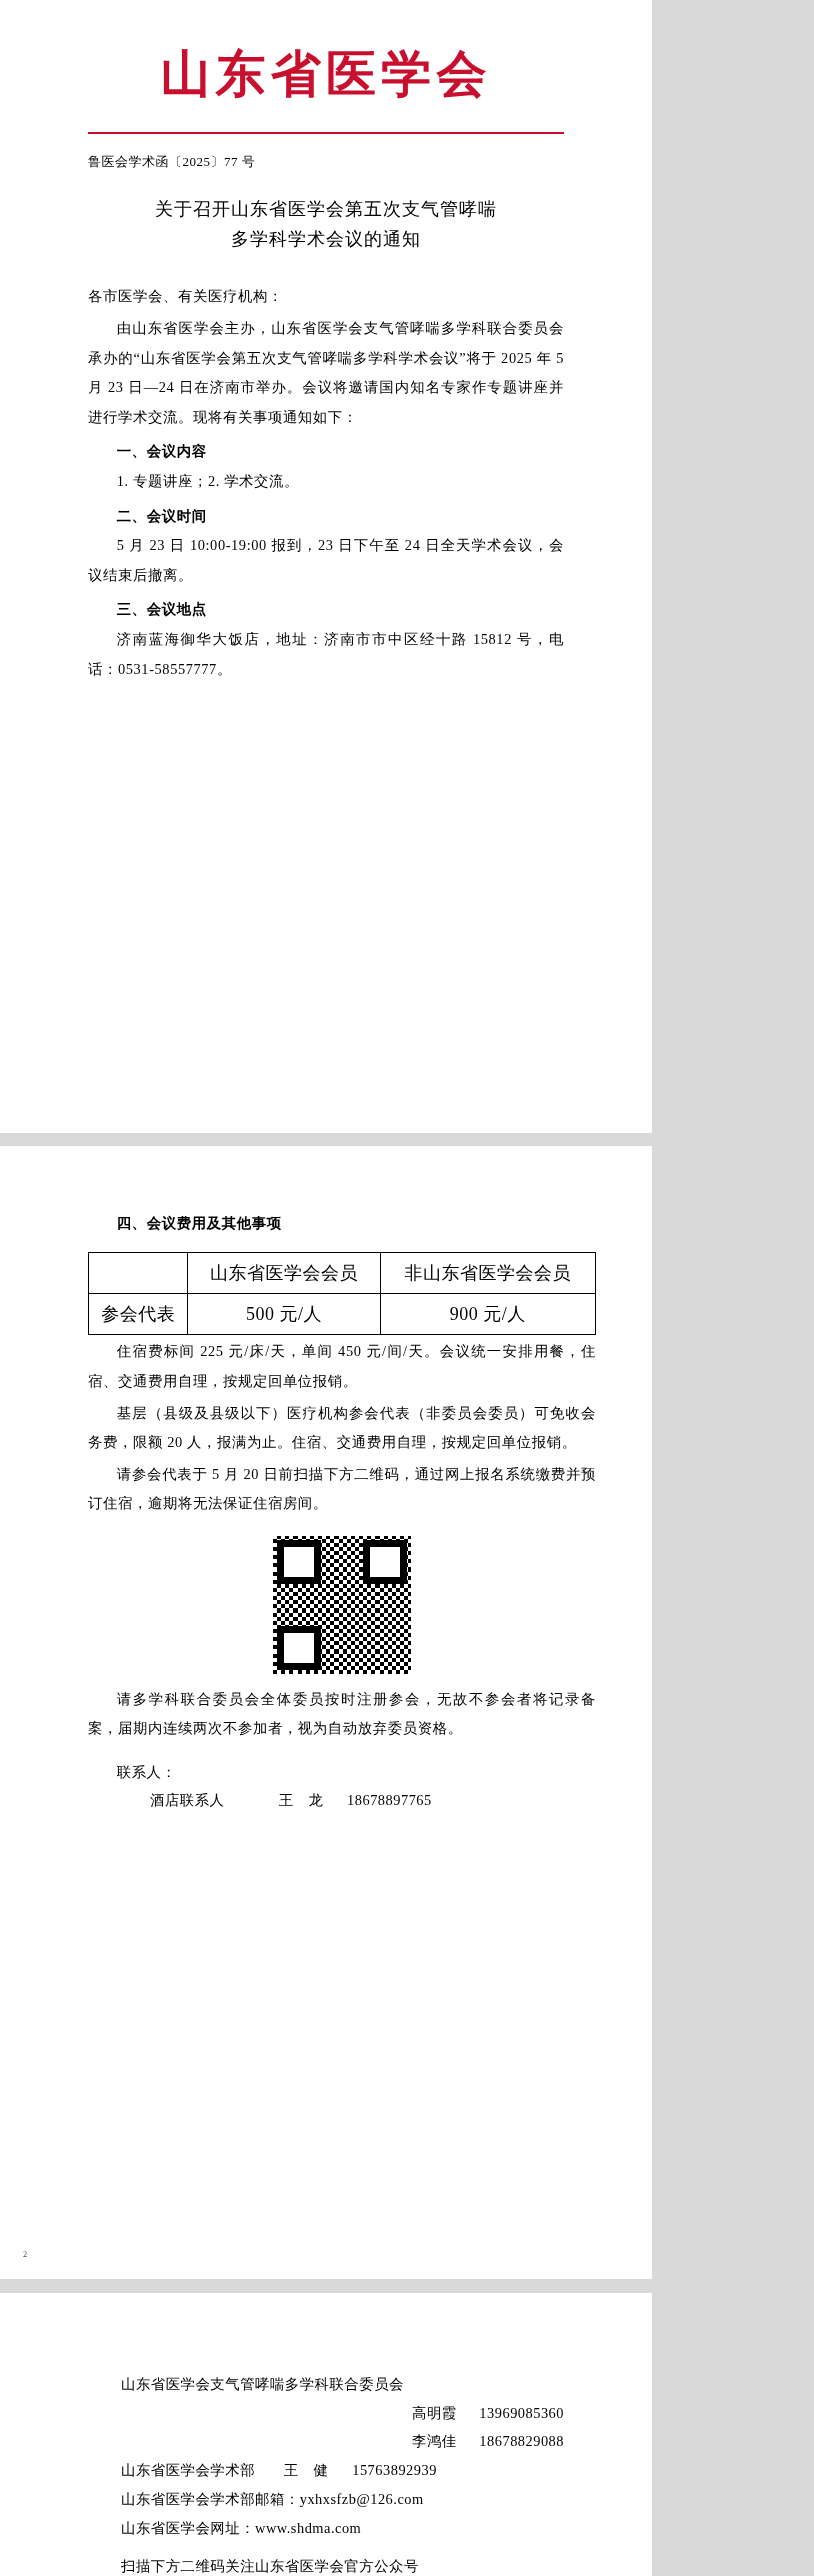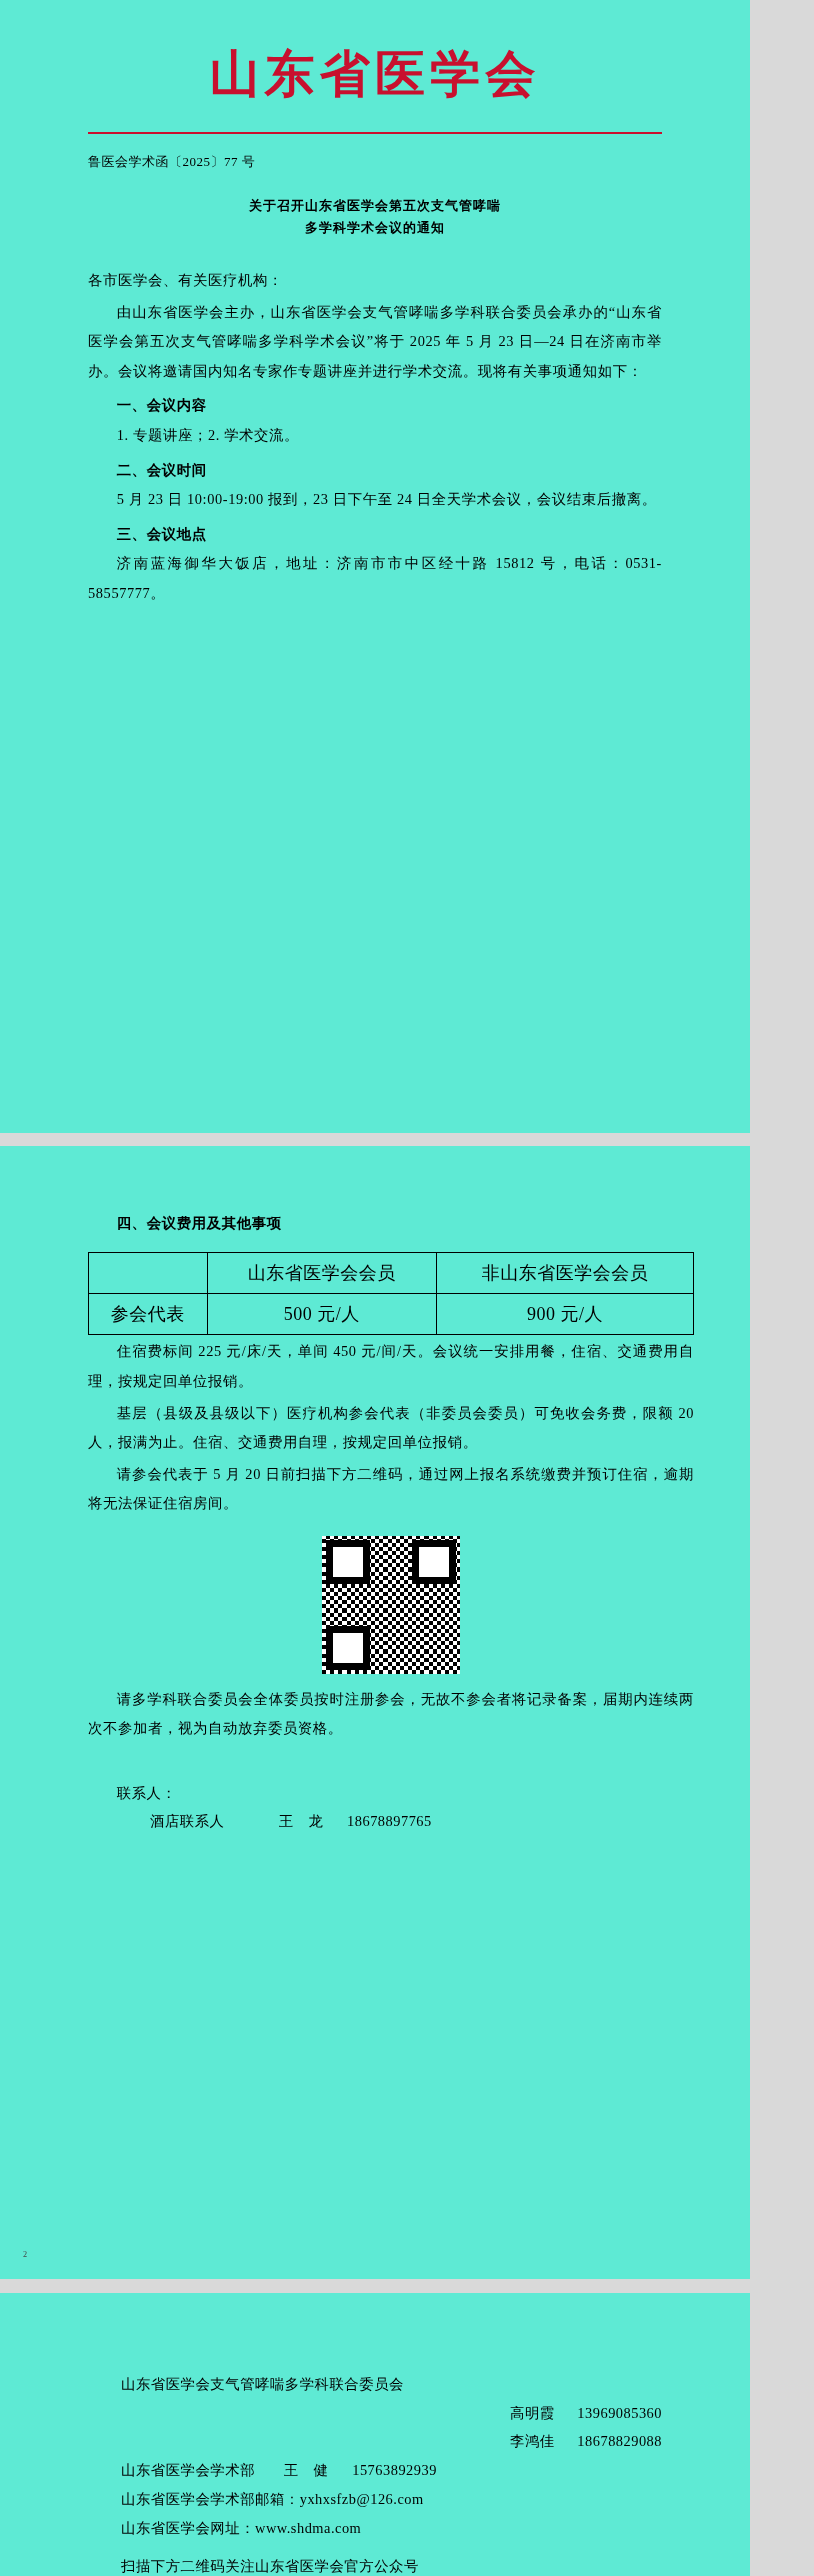--- a/index.html
+++ b/index.html
@@ -7,22 +7,22 @@
     padding: 0;
     background: #d9d9d9;
     font-family: "Liberation Serif", "DejaVu Serif", serif;
   }
   .doc-wrap {
     width: 815px;
     margin: 0 auto;
     background: #d9d9d9;
   }
   .page {
-    width: 750px;
-    background: #5eead4;
+    width: 652px;
+    background: #ffffff;
     position: relative;
     box-sizing: border-box;
   }
   .page-gap {
     height: 13.4px;
     background: #d9d9d9;
   }
 
   
   .page1 { height: 1133px; padding: 31px 88px 0 88px; }
@@ -42,22 +42,22 @@
     margin-top: 30px;
   }
   .doc-number {
     text-align: left;
     font-size: 13px;
     margin-top: 19.6px;
     letter-spacing: 0.5px;
   }
   .doc-title {
     text-align: center;
-    font-size: 13px;
-    font-weight: bold;
+    font-size: 18px;
+    font-weight: normal;
     line-height: 1.65;
     margin-top: 24px;
     letter-spacing: 1px;
   }
   .body-text {
     font-size: 14.4px;
     line-height: 2.05;
     letter-spacing: 0.6px;
     text-align: justify;
   }
@@ -98,21 +98,21 @@
   .qr::before, .qr::after, .qr > .qr-eye3 {
     content: "";
     position: absolute;
     width: 30px; height: 30px;
     border: 7.2px solid #000;
     background: #fff;
   }
   .qr::before { top: 4.1px; left: 4.1px; }
   .qr::after  { top: 4.1px; right: 4.1px; }
   .qr > .qr-eye3 { bottom: 4.1px; left: 4.1px; }
-  .contact-block { margin-top: 35px; }
+  .contact-block { margin-top: 14px; }
   .contact-row {
     font-size: 14.4px;
     line-height: 2.0;
     letter-spacing: 0.5px;
   }
   .page-num-left {
     position: absolute;
     left: 23px;
     bottom: 20.6px;
     font-size: 8.2px;

